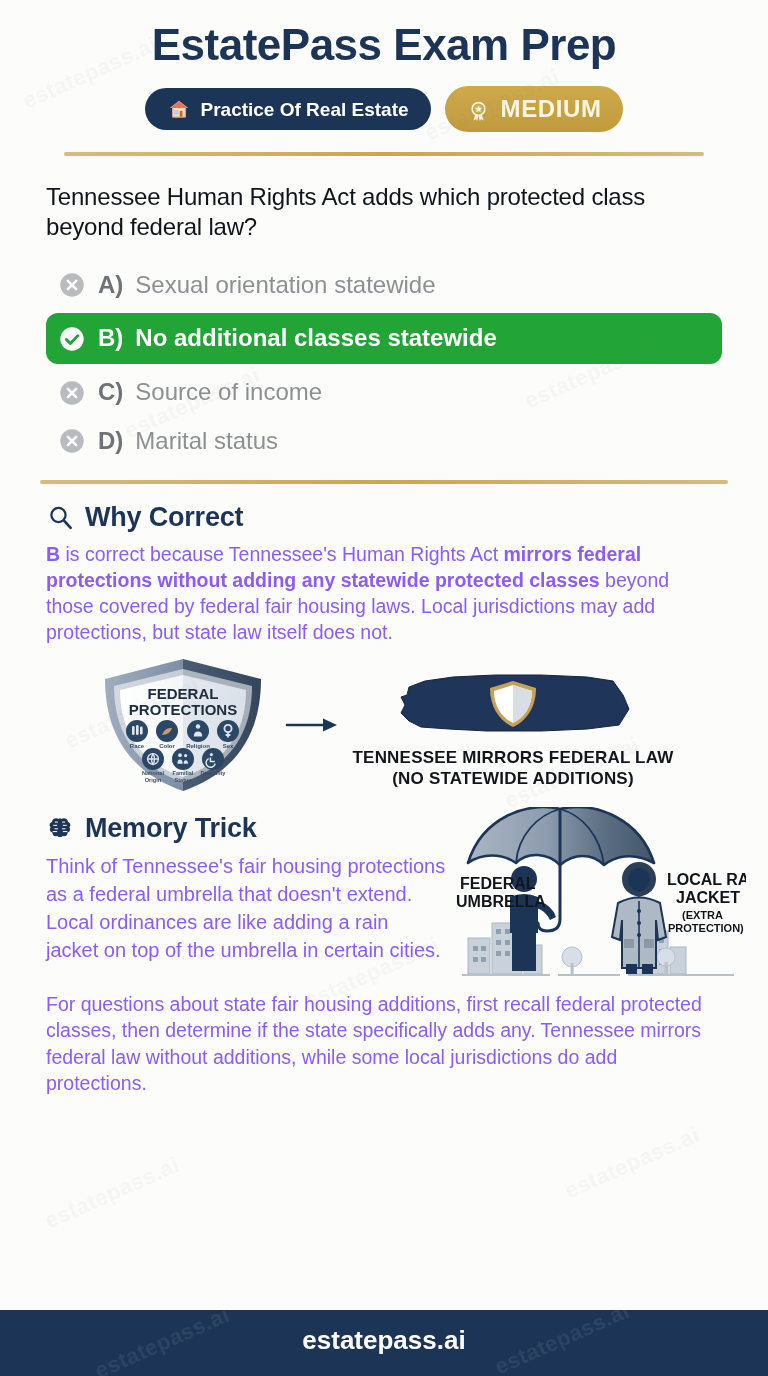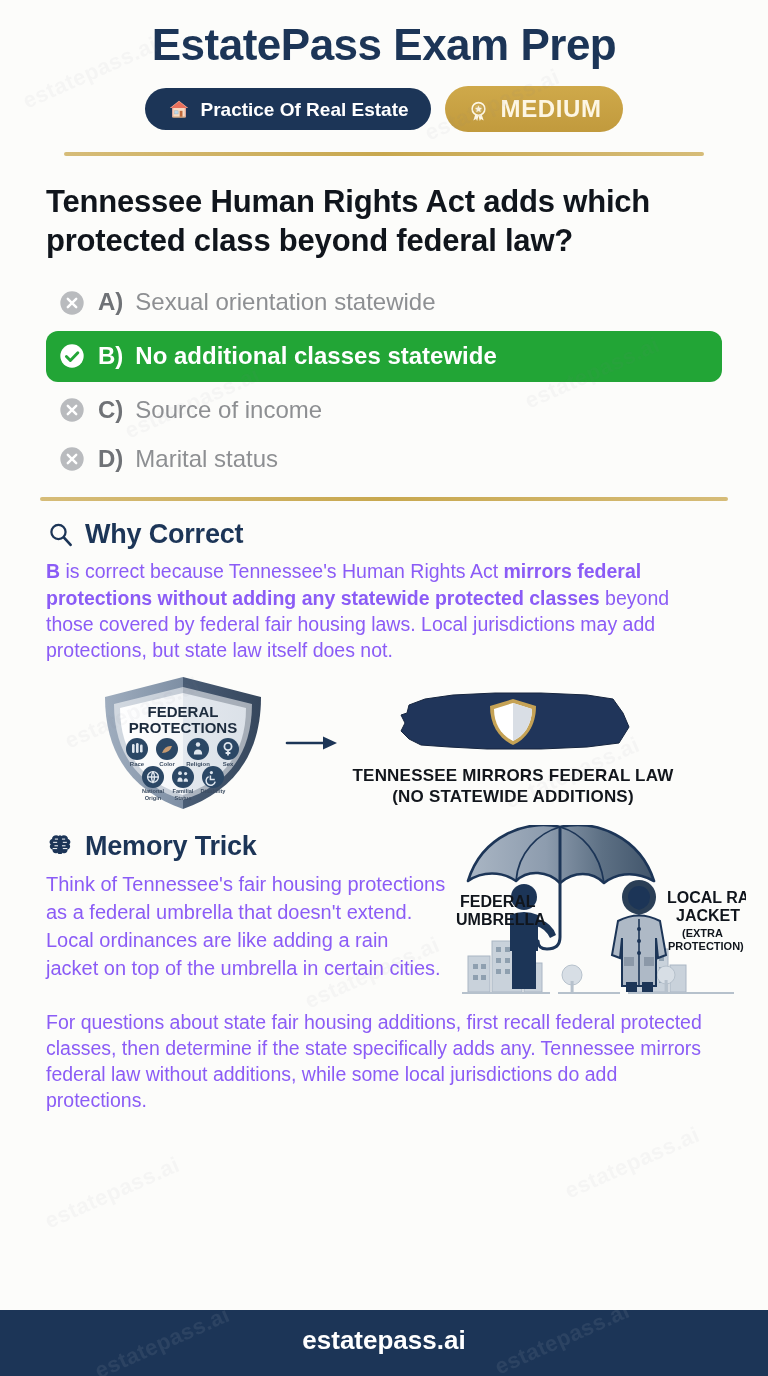--- a/index.html
+++ b/index.html
@@ -45,21 +45,21 @@
     color:#fdf6e3;font-size:24px;letter-spacing:.6px;
   }
   .pill-icon{display:inline-flex;align-items:center;justify-content:center;width:24px;height:24px;flex:0 0 auto;}
   .divider{
     height:4px;border-radius:2px;margin:20px 40px 0;
     background:linear-gradient(90deg,#d6bc78 0%,#c8a84f 50%,#d6bc78 100%);
   }
   
   .qblock{padding:26px 46px 0;}
   .question{
-    font-size:31px;font-weight:700;color:#10151c;line-height:1.26;margin:0;
+    font-size:24px;font-weight:400;color:#10151c;line-height:1.26;margin:0;
     letter-spacing:-.2px;
   }
   .options{margin-top:22px;display:flex;flex-direction:column;gap:8px;}
   .option{
     display:flex;align-items:center;gap:12px;
     padding:6px 12px;border-radius:12px;
     font-size:24px;color:#8d8f92;line-height:1.2;
   }
   .option.correct{
     background:#22a536;color:#ffffff;font-weight:700;

